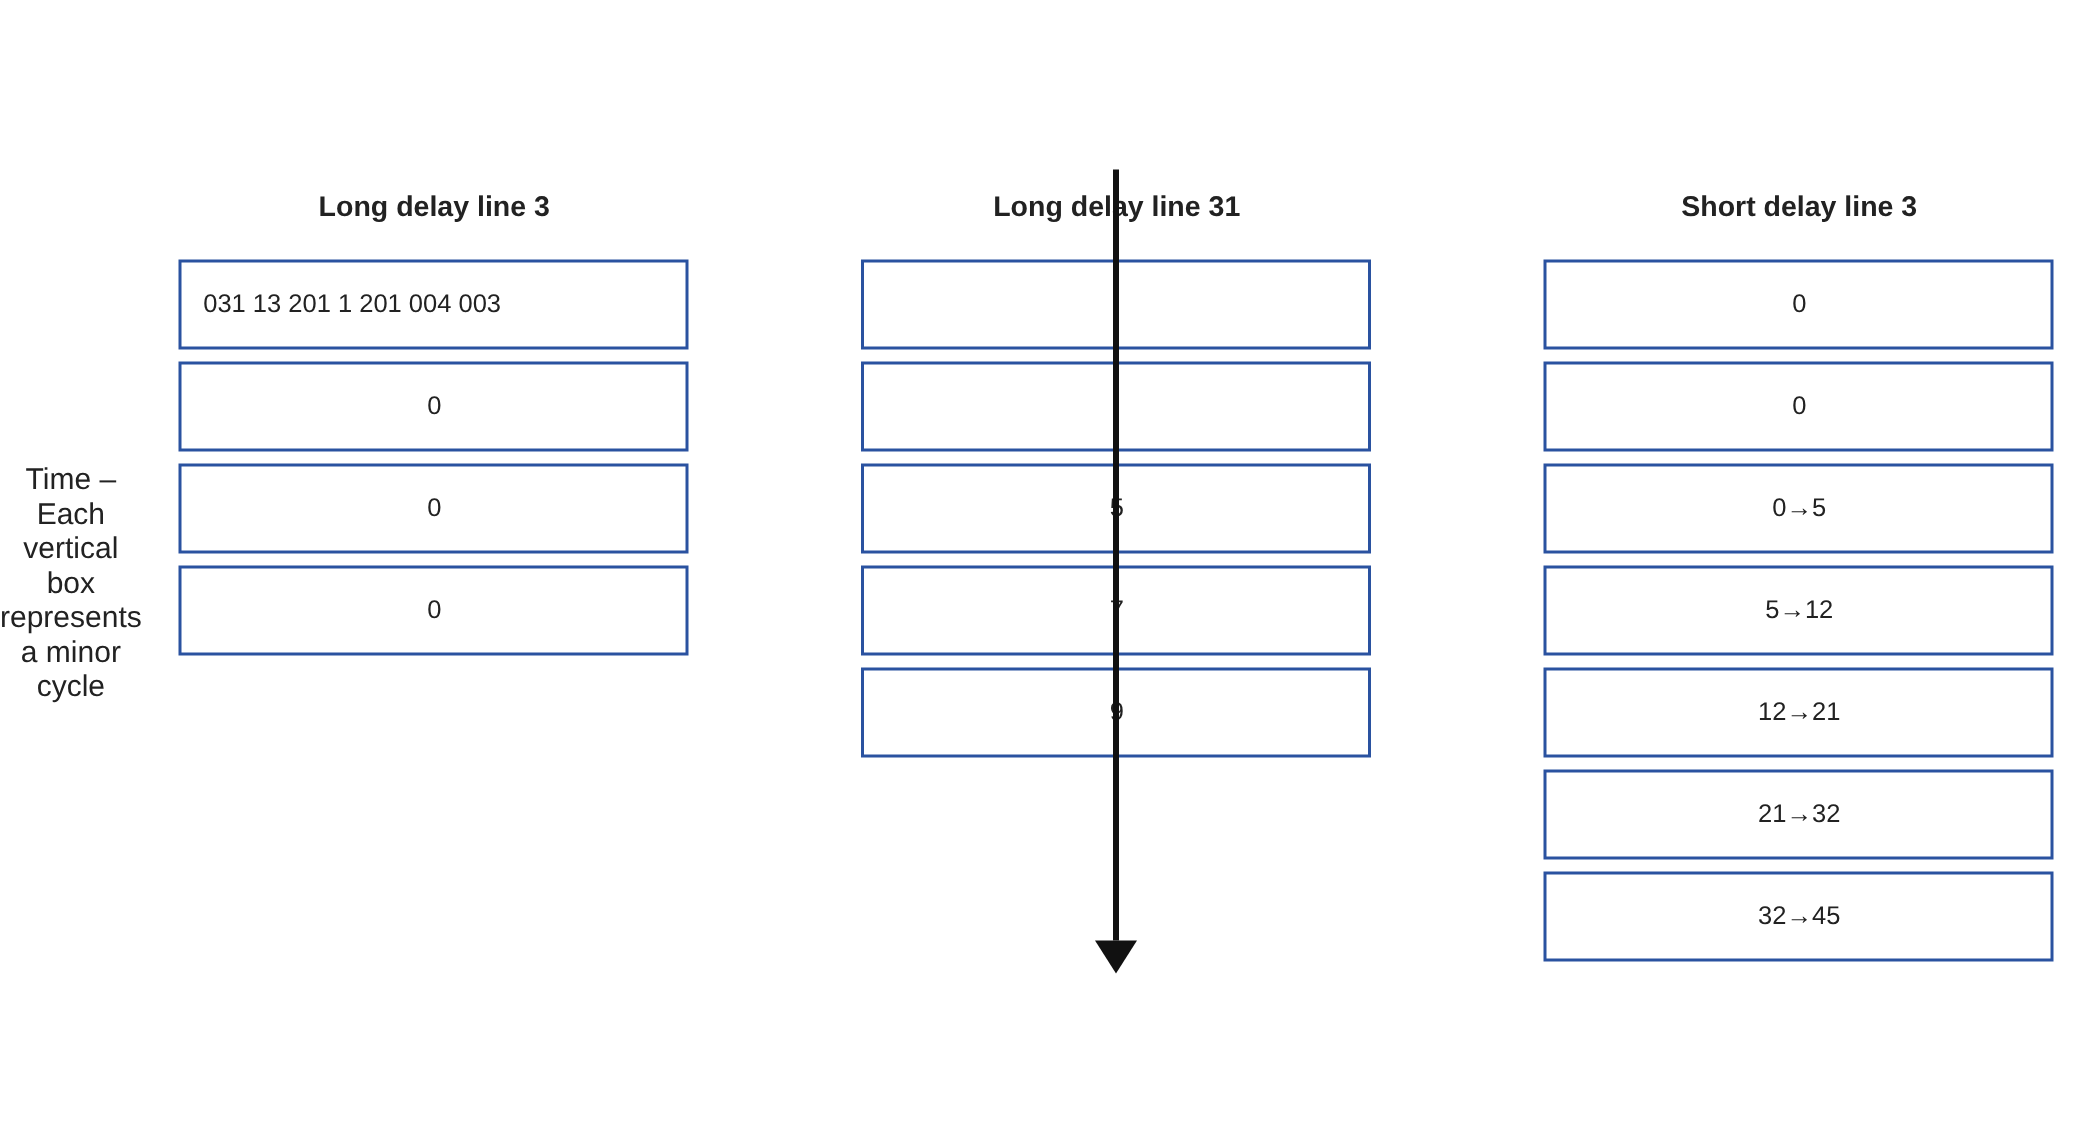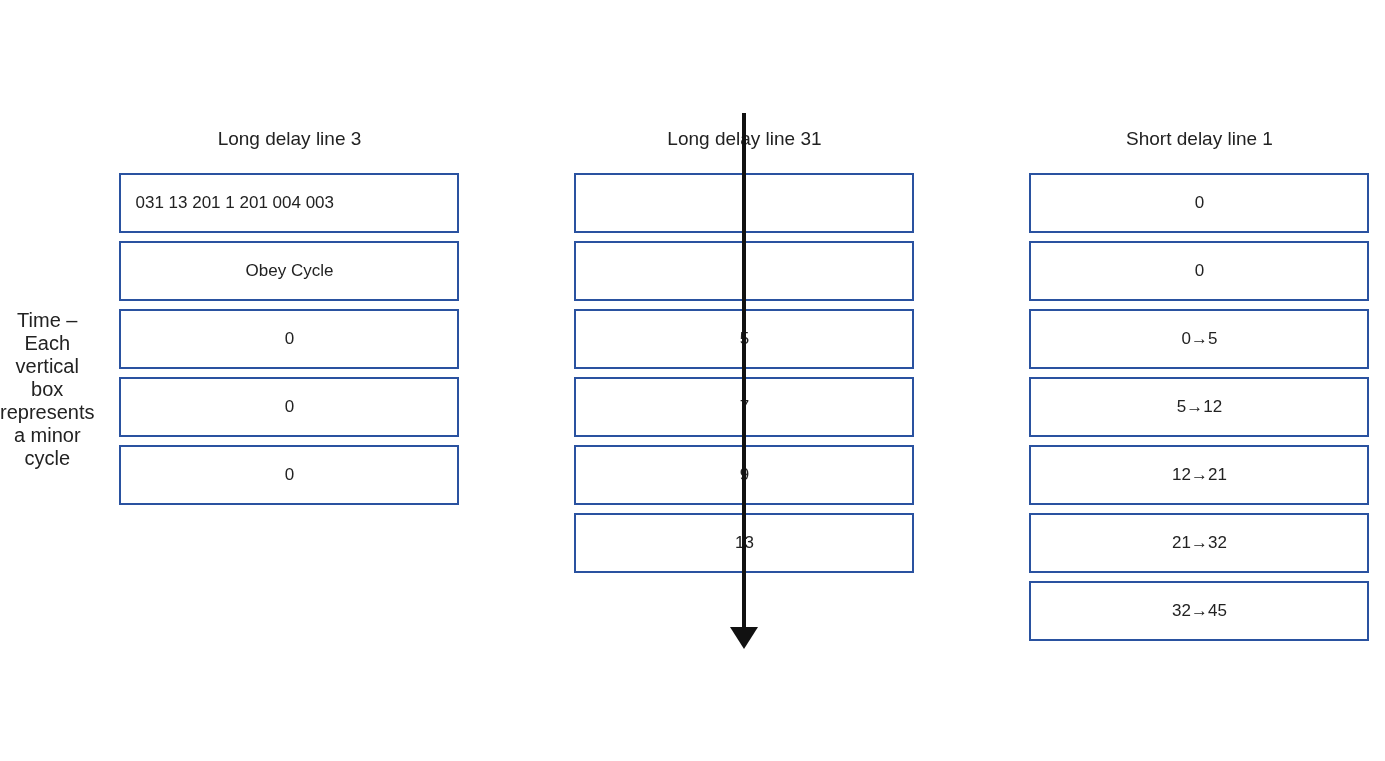--- a/index.html
+++ b/index.html
@@ -83,21 +83,21 @@
 
     .column {
       display: flex;
       flex-direction: column;
       align-items: center;
       width: 390px;
     }
 
     .column-header {
       font-size: 19px;
-      font-weight: 400;
+      font-weight: 700;
       text-align: center;
       margin-bottom: 18px;
       min-height: 32px;
       display: flex;
       align-items: center;
       justify-content: center;
     }
 
     .cell {
       border: 2px solid #2a52a0;
@@ -130,38 +130,36 @@
     <div class="time-arrow-container">
       <div class="time-arrow-line"></div>
       <div class="time-arrow-head"></div>
     </div>
 
     <div class="columns-wrapper">
 
       <div class="column">
         <div class="column-header">Long delay line 3</div>
         <div class="cell left-aligned">031 13 201 1 201 004 003</div>
-        <div class="cell">Obey Cycle</div>
         <div class="cell">0</div>
         <div class="cell">0</div>
         <div class="cell">0</div>
       </div>
 
       <div class="column">
         <div class="column-header">Long delay line 31</div>
         <div class="cell"></div>
         <div class="cell"></div>
         <div class="cell">5</div>
         <div class="cell">7</div>
         <div class="cell">9</div>
-        <div class="cell">13</div>
       </div>
 
       <div class="column">
-        <div class="column-header">Short delay line 1</div>
+        <div class="column-header">Short delay line 3</div>
         <div class="cell">0</div>
         <div class="cell">0</div>
         <div class="cell">0<span style="font-style:normal;">→</span>5</div>
         <div class="cell">5<span style="font-style:normal;">→</span>12</div>
         <div class="cell">12<span style="font-style:normal;">→</span>21</div>
         <div class="cell">21<span style="font-style:normal;">→</span>32</div>
         <div class="cell">32<span style="font-style:normal;">→</span>45</div>
       </div>
     </div>
 

